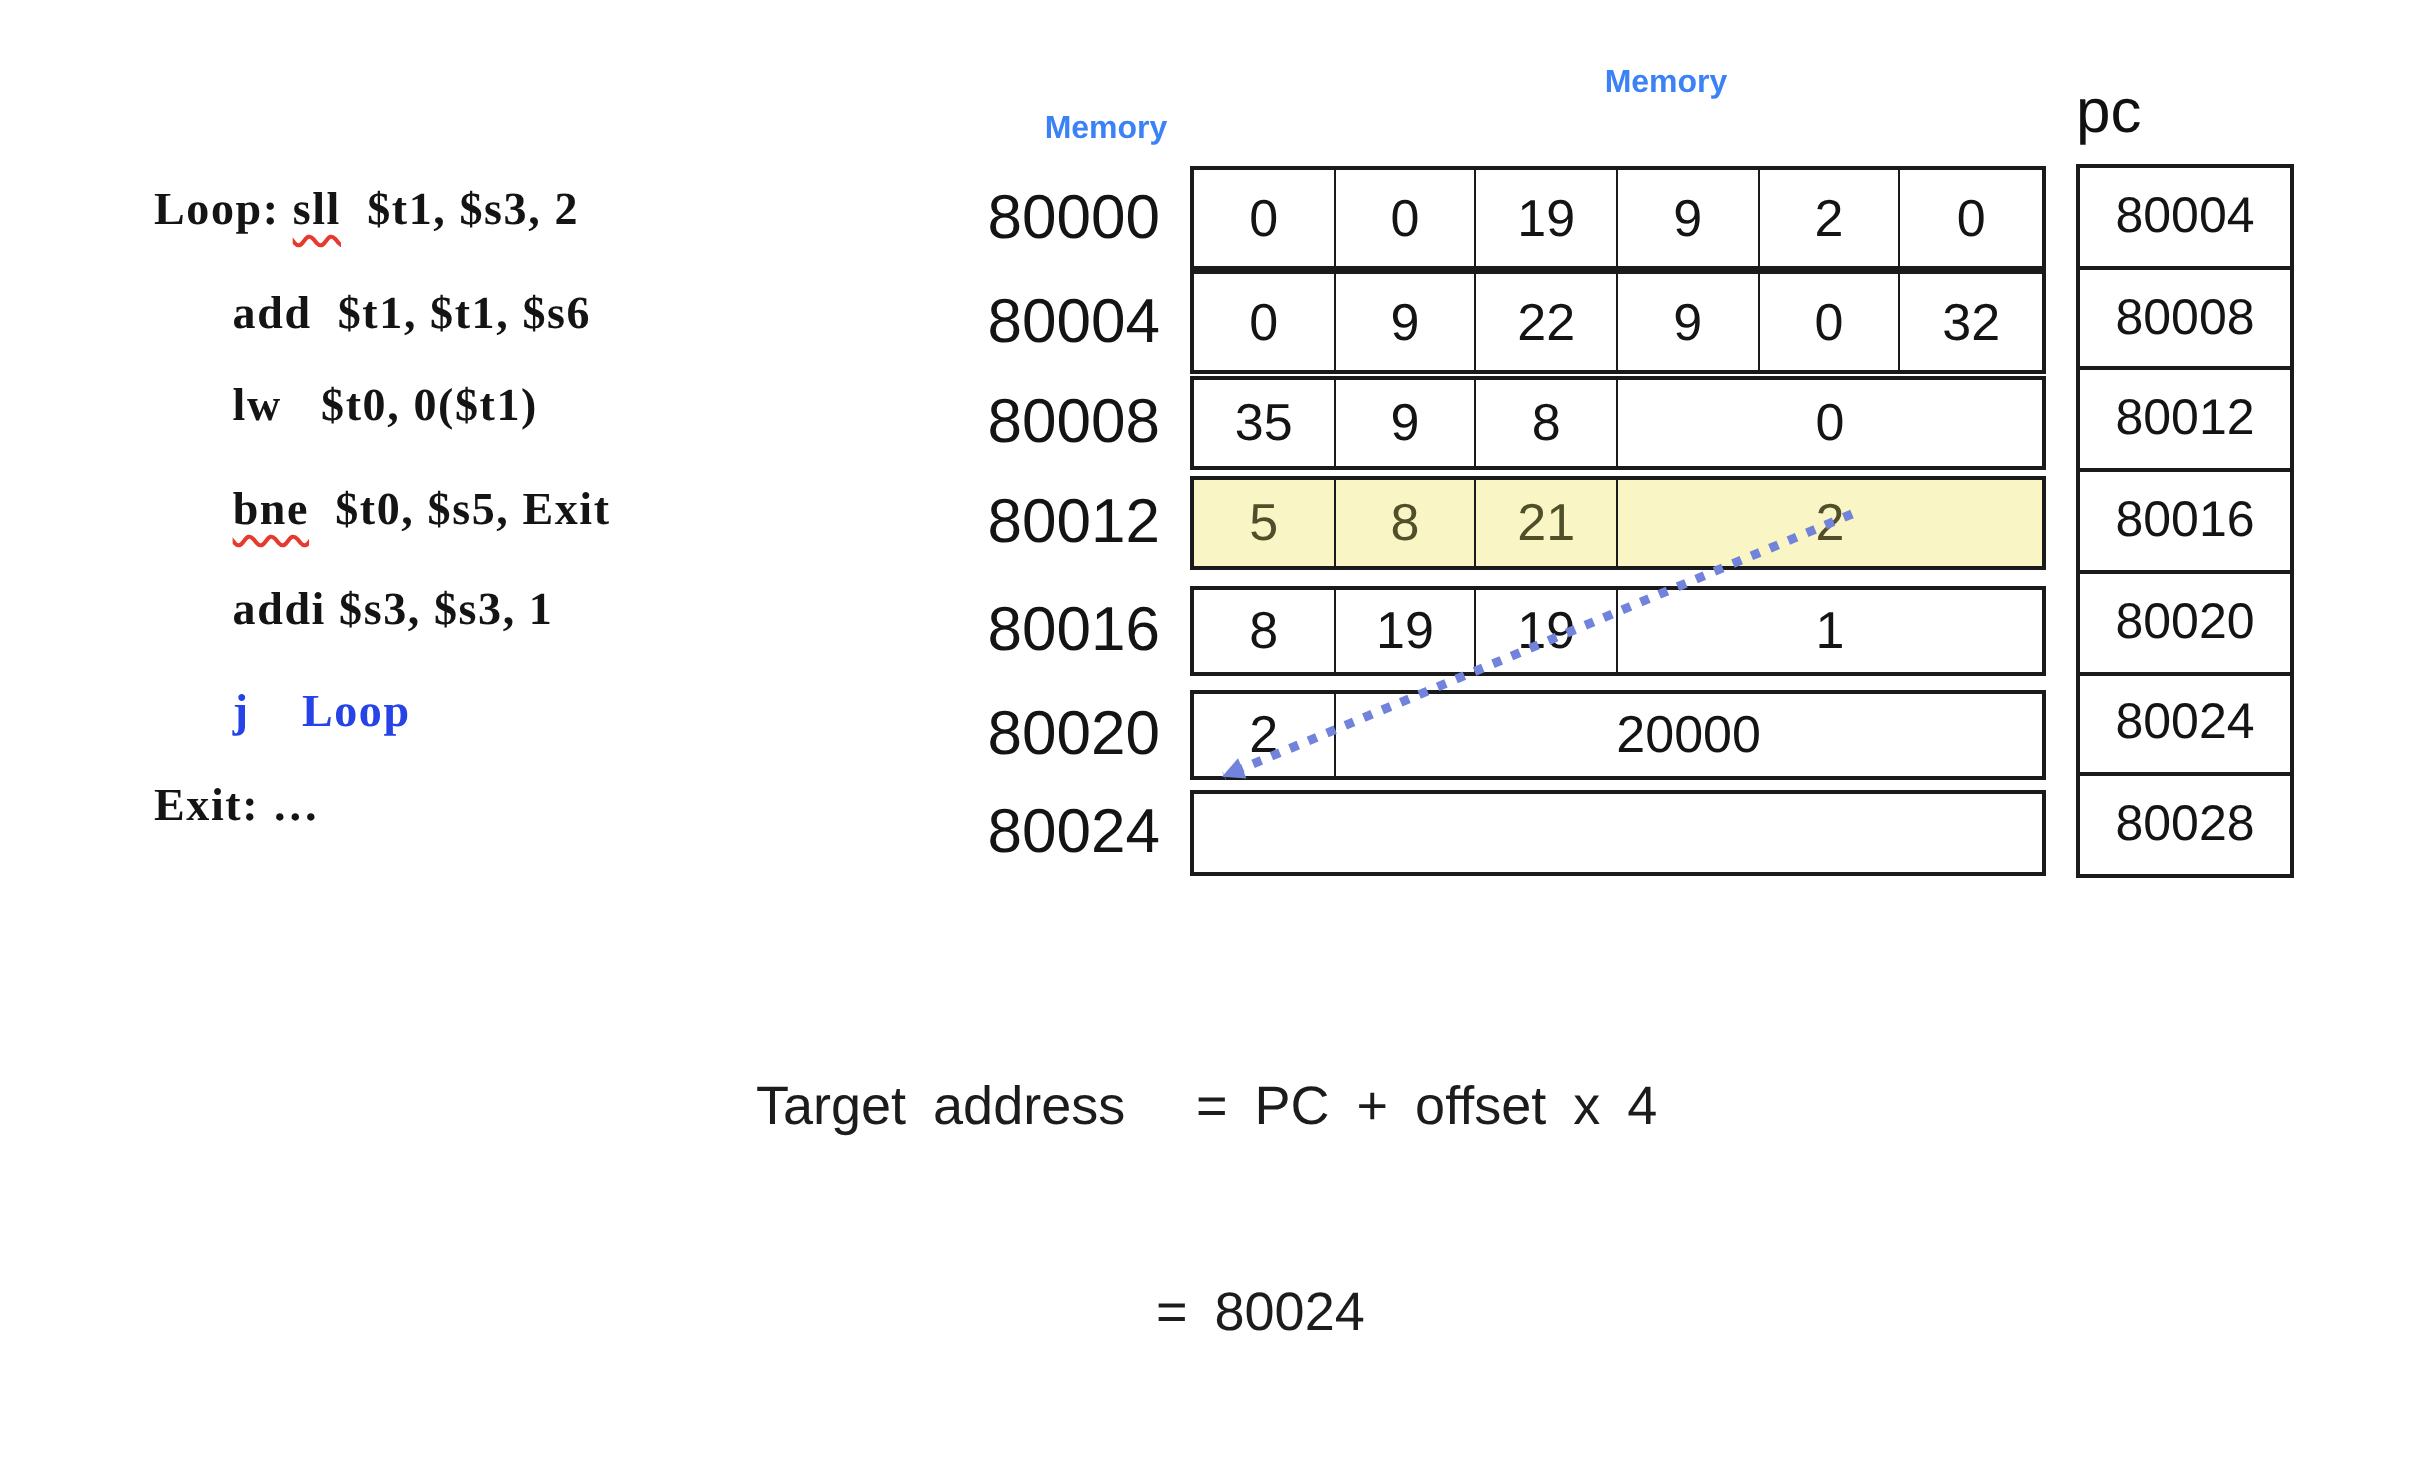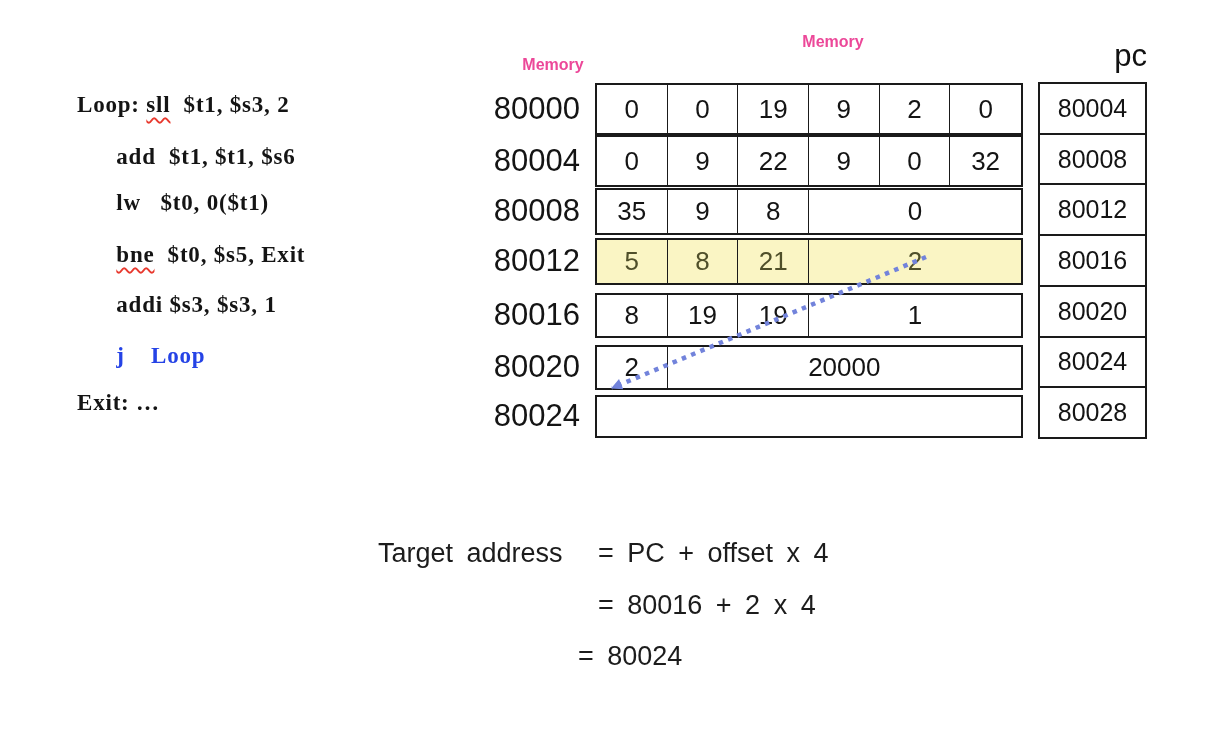--- a/index.html
+++ b/index.html
@@ -9,24 +9,24 @@
   
   .code-line{position:absolute;left:77px;font-family:Liberation Serif, serif;
              font-weight:bold;font-size:23px;line-height:30px;letter-spacing:0.8px;
              color:#141414;white-space:pre;}
   .seg-jump{color:#2543e6;}
   .seg-misspell{text-decoration:underline;text-decoration-style:wavy;
                 text-decoration-color:#e8392e;text-decoration-thickness:2px;
                 text-underline-offset:5px;}
 
   
-  .hdr-small{position:absolute;font-size:16px;font-weight:bold;color:#ec4899;}
+  .hdr-small{position:absolute;font-size:16px;font-weight:bold;color:#3b82f6;}
   .hdr-memory{left:773px;top:33px;width:120px;text-align:center;}
   .hdr-address{left:493px;top:56px;width:120px;text-align:center;}
-  .hdr-pc{position:absolute;left:1038px;top:38px;width:109px;text-align:right;
+  .hdr-pc{position:absolute;left:1038px;top:38px;width:109px;text-align:left;
           font-size:31px;color:#111;}
 
   
   .mem-row{position:absolute;left:595px;width:428px;box-sizing:border-box;
            border:2px solid #1a1a1a;display:flex;background:#fff;}
   .mem-cell{display:flex;align-items:center;justify-content:center;
             font-size:26px;color:#141414;box-sizing:border-box;}
   .mem-cell.div-r{border-right:1.5px solid #1a1a1a;}
   .mem-row.hl .mem-cell{color:#4f4f2a;}
 
@@ -121,21 +121,20 @@
     <div class="pc-cell">80008</div>
     <div class="pc-cell">80012</div>
     <div class="pc-cell">80016</div>
     <div class="pc-cell">80020</div>
     <div class="pc-cell">80024</div>
     <div class="pc-cell">80028</div>
   </div>
 
   <div class="formula-line" style="left:358px;top:538px">Target address</div>
   <div class="formula-line" style="left:578px;top:538px">= PC + offset x 4</div>
-  <div class="formula-line" style="left:578px;top:590px">= 80016 + 2 x 4</div>
   <div class="formula-line" style="left:558px;top:641px">= 80024</div>
 
   <svg class="overlay" viewBox="0 0 1212 730">
     <defs>
       <marker id="ah" viewBox="0 0 10 10" refX="9" refY="5" markerWidth="14" markerHeight="11" orient="auto" markerUnits="userSpaceOnUse">
         <path id="ah-path" d="M0,0 L10,5 L0,10 Z" fill="#7283db"></path>
       </marker>
     </defs>
     <line id="offset-line" x1="926" y1="257" x2="612" y2="388" stroke="#7283db" stroke-width="4.5" stroke-dasharray="4.5 5.5" marker-end="url(#ah)"></line>
   </svg>

